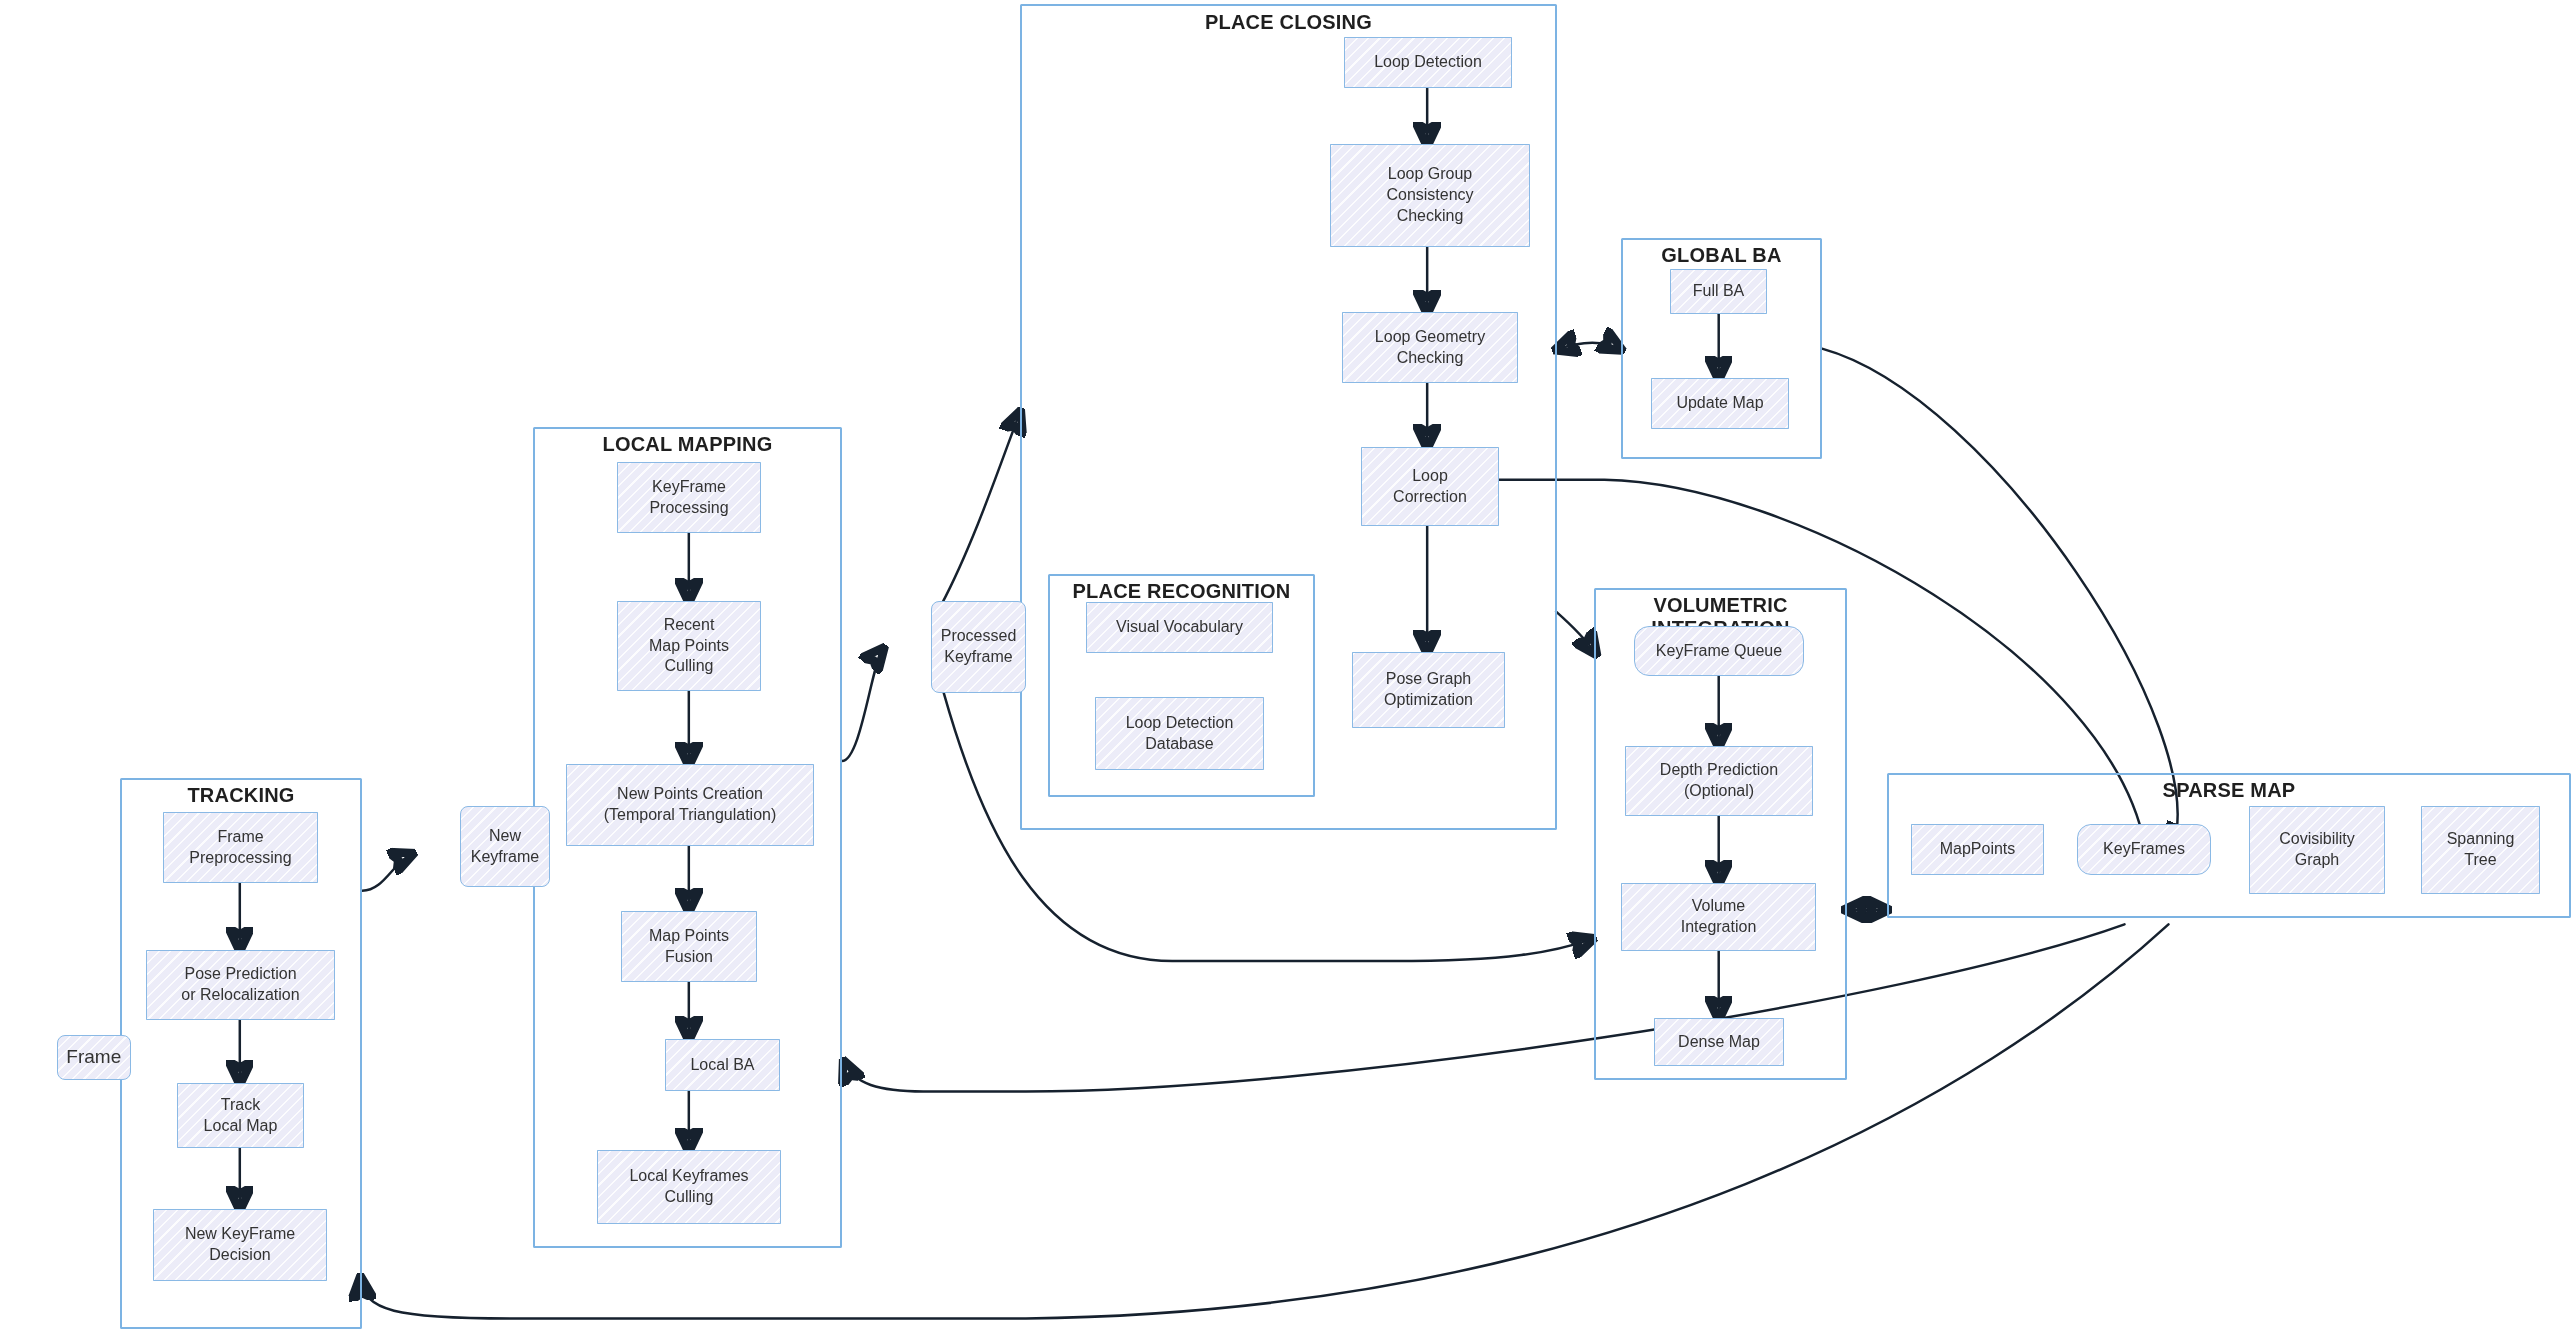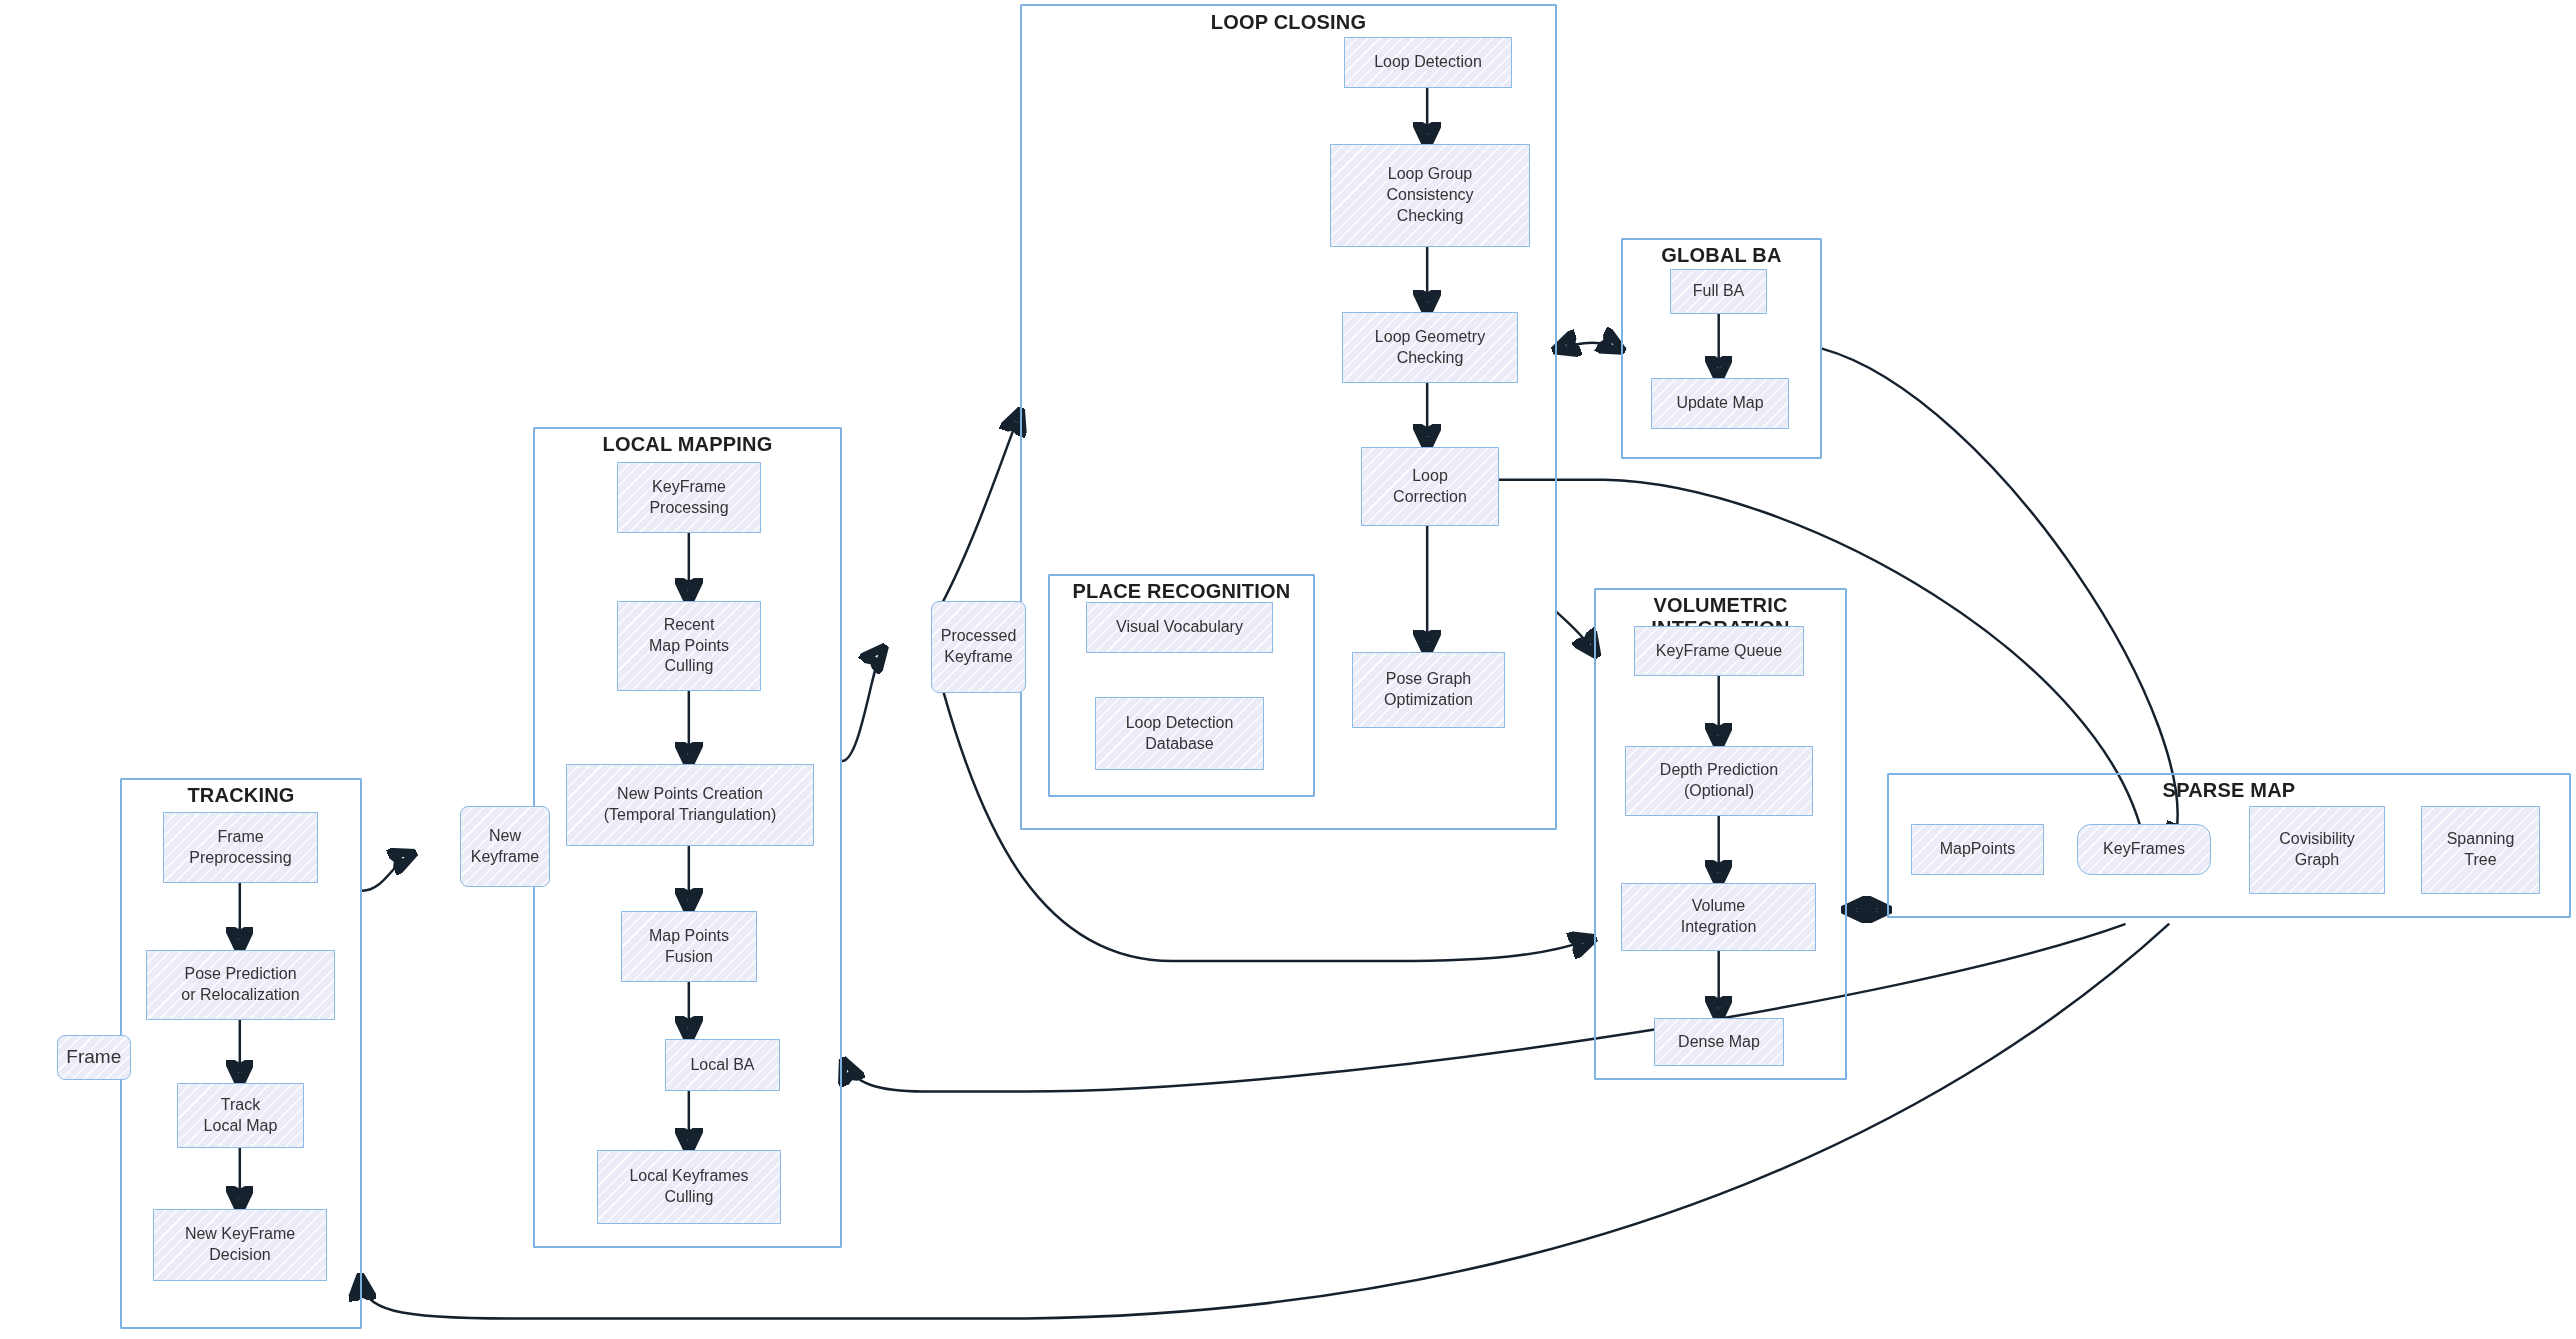--- a/index.html
+++ b/index.html
@@ -139,21 +139,21 @@
 
   <div class="group" style="left:533px; top:427px; width:309px; height:821px;">
     <div class="group-title">LOCAL MAPPING</div>
   </div>
 
   <div class="group" style="left:120px; top:778px; width:242px; height:551px;">
     <div class="group-title">TRACKING</div>
   </div>
 
   <div class="group" style="left:1020px; top:4.4px; width:537px; height:826px;">
-    <div class="group-title">LOOP CLOSING</div>
+    <div class="group-title">PLACE CLOSING</div>
   </div>
 
   <div class="group" style="left:1048px; top:574px; width:267px; height:223px;">
     <div class="group-title">PLACE RECOGNITION</div>
   </div>
 
   <div class="group" style="left:1621px; top:238px; width:201px; height:221px;">
     <div class="group-title">GLOBAL BA</div>
   </div>
 
@@ -250,21 +250,21 @@
 Database</span>
   </div>
 
   <div class="node" style="left:1670px; top:269px; width:97px; height:45px;">
     <span>Full BA</span>
   </div>
   <div class="node" style="left:1651px; top:378px; width:138px; height:51px;">
     <span>Update Map</span>
   </div>
 
-  <div class="node" style="left:1634px; top:626px; width:170px; height:50px;">
+  <div class="node" style="left:1634px; top:626px; width:170px; height:50px;border-radius:15px;">
     <span>KeyFrame Queue</span>
   </div>
   <div class="node" style="left:1625px; top:746px; width:188px; height:70px;">
     <span>Depth Prediction
 (Optional)</span>
   </div>
   <div class="node" style="left:1621px; top:883px; width:195px; height:68px;">
     <span>Volume
 Integration</span>
   </div>

